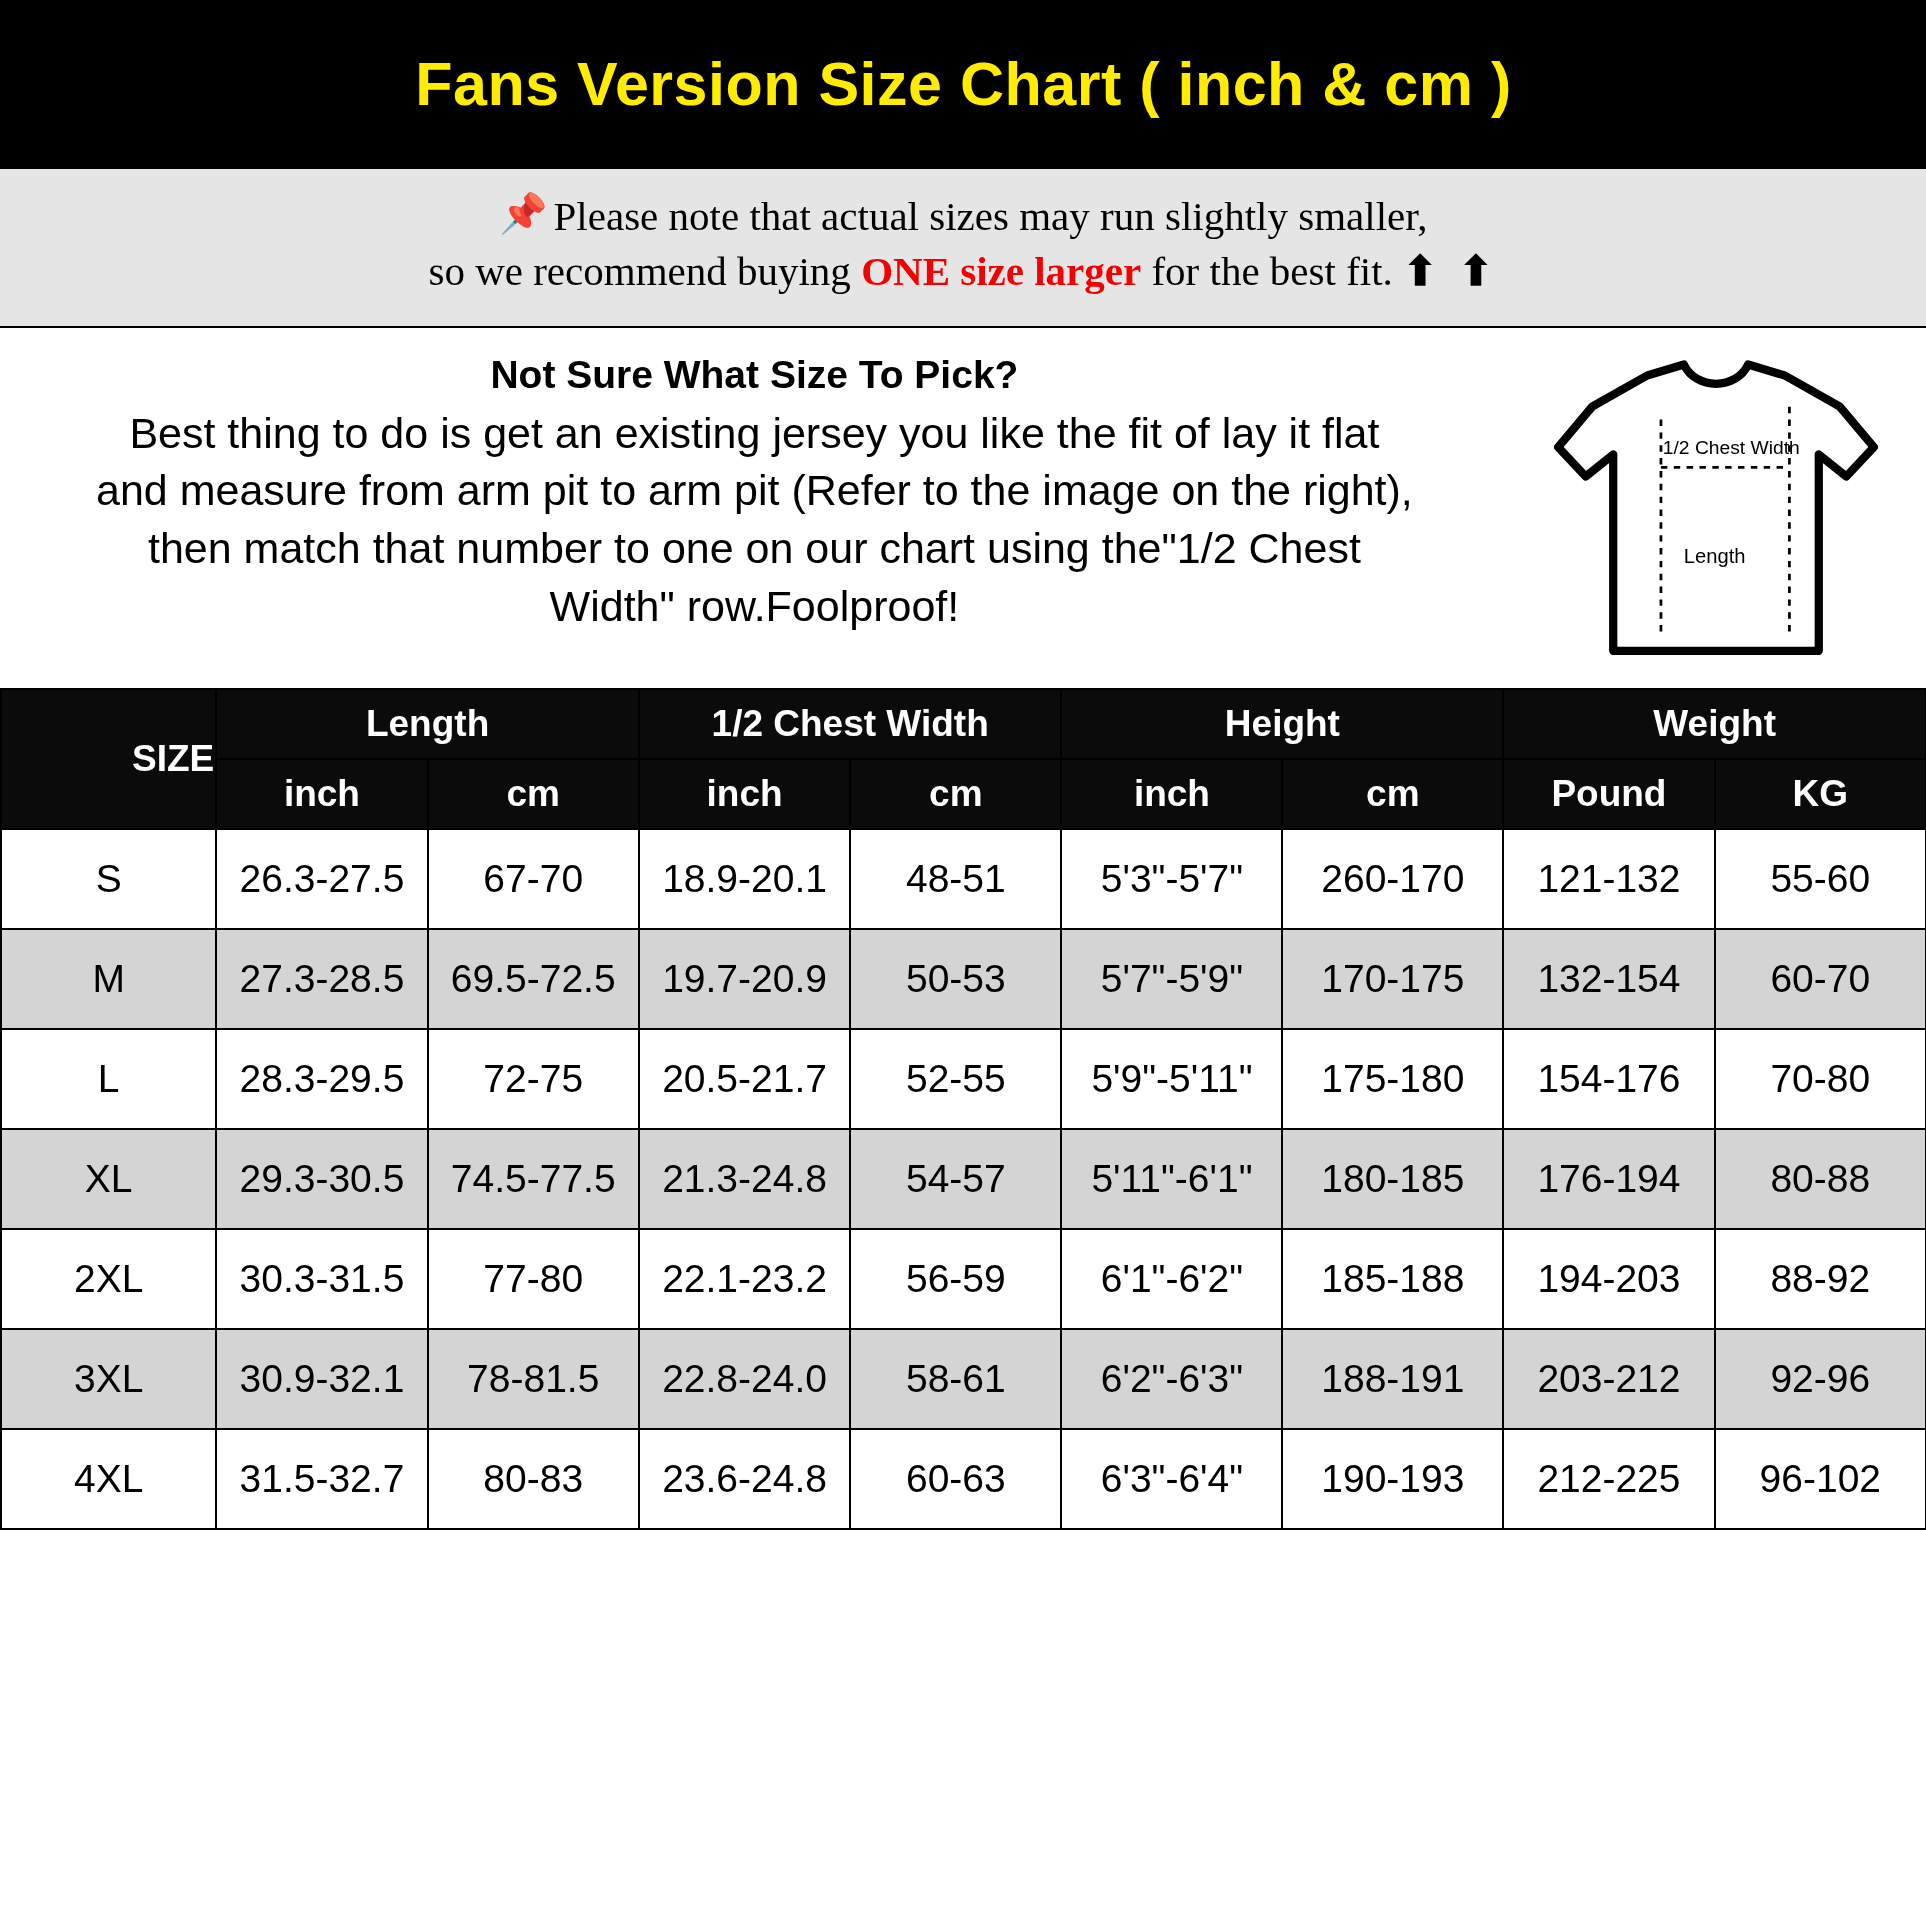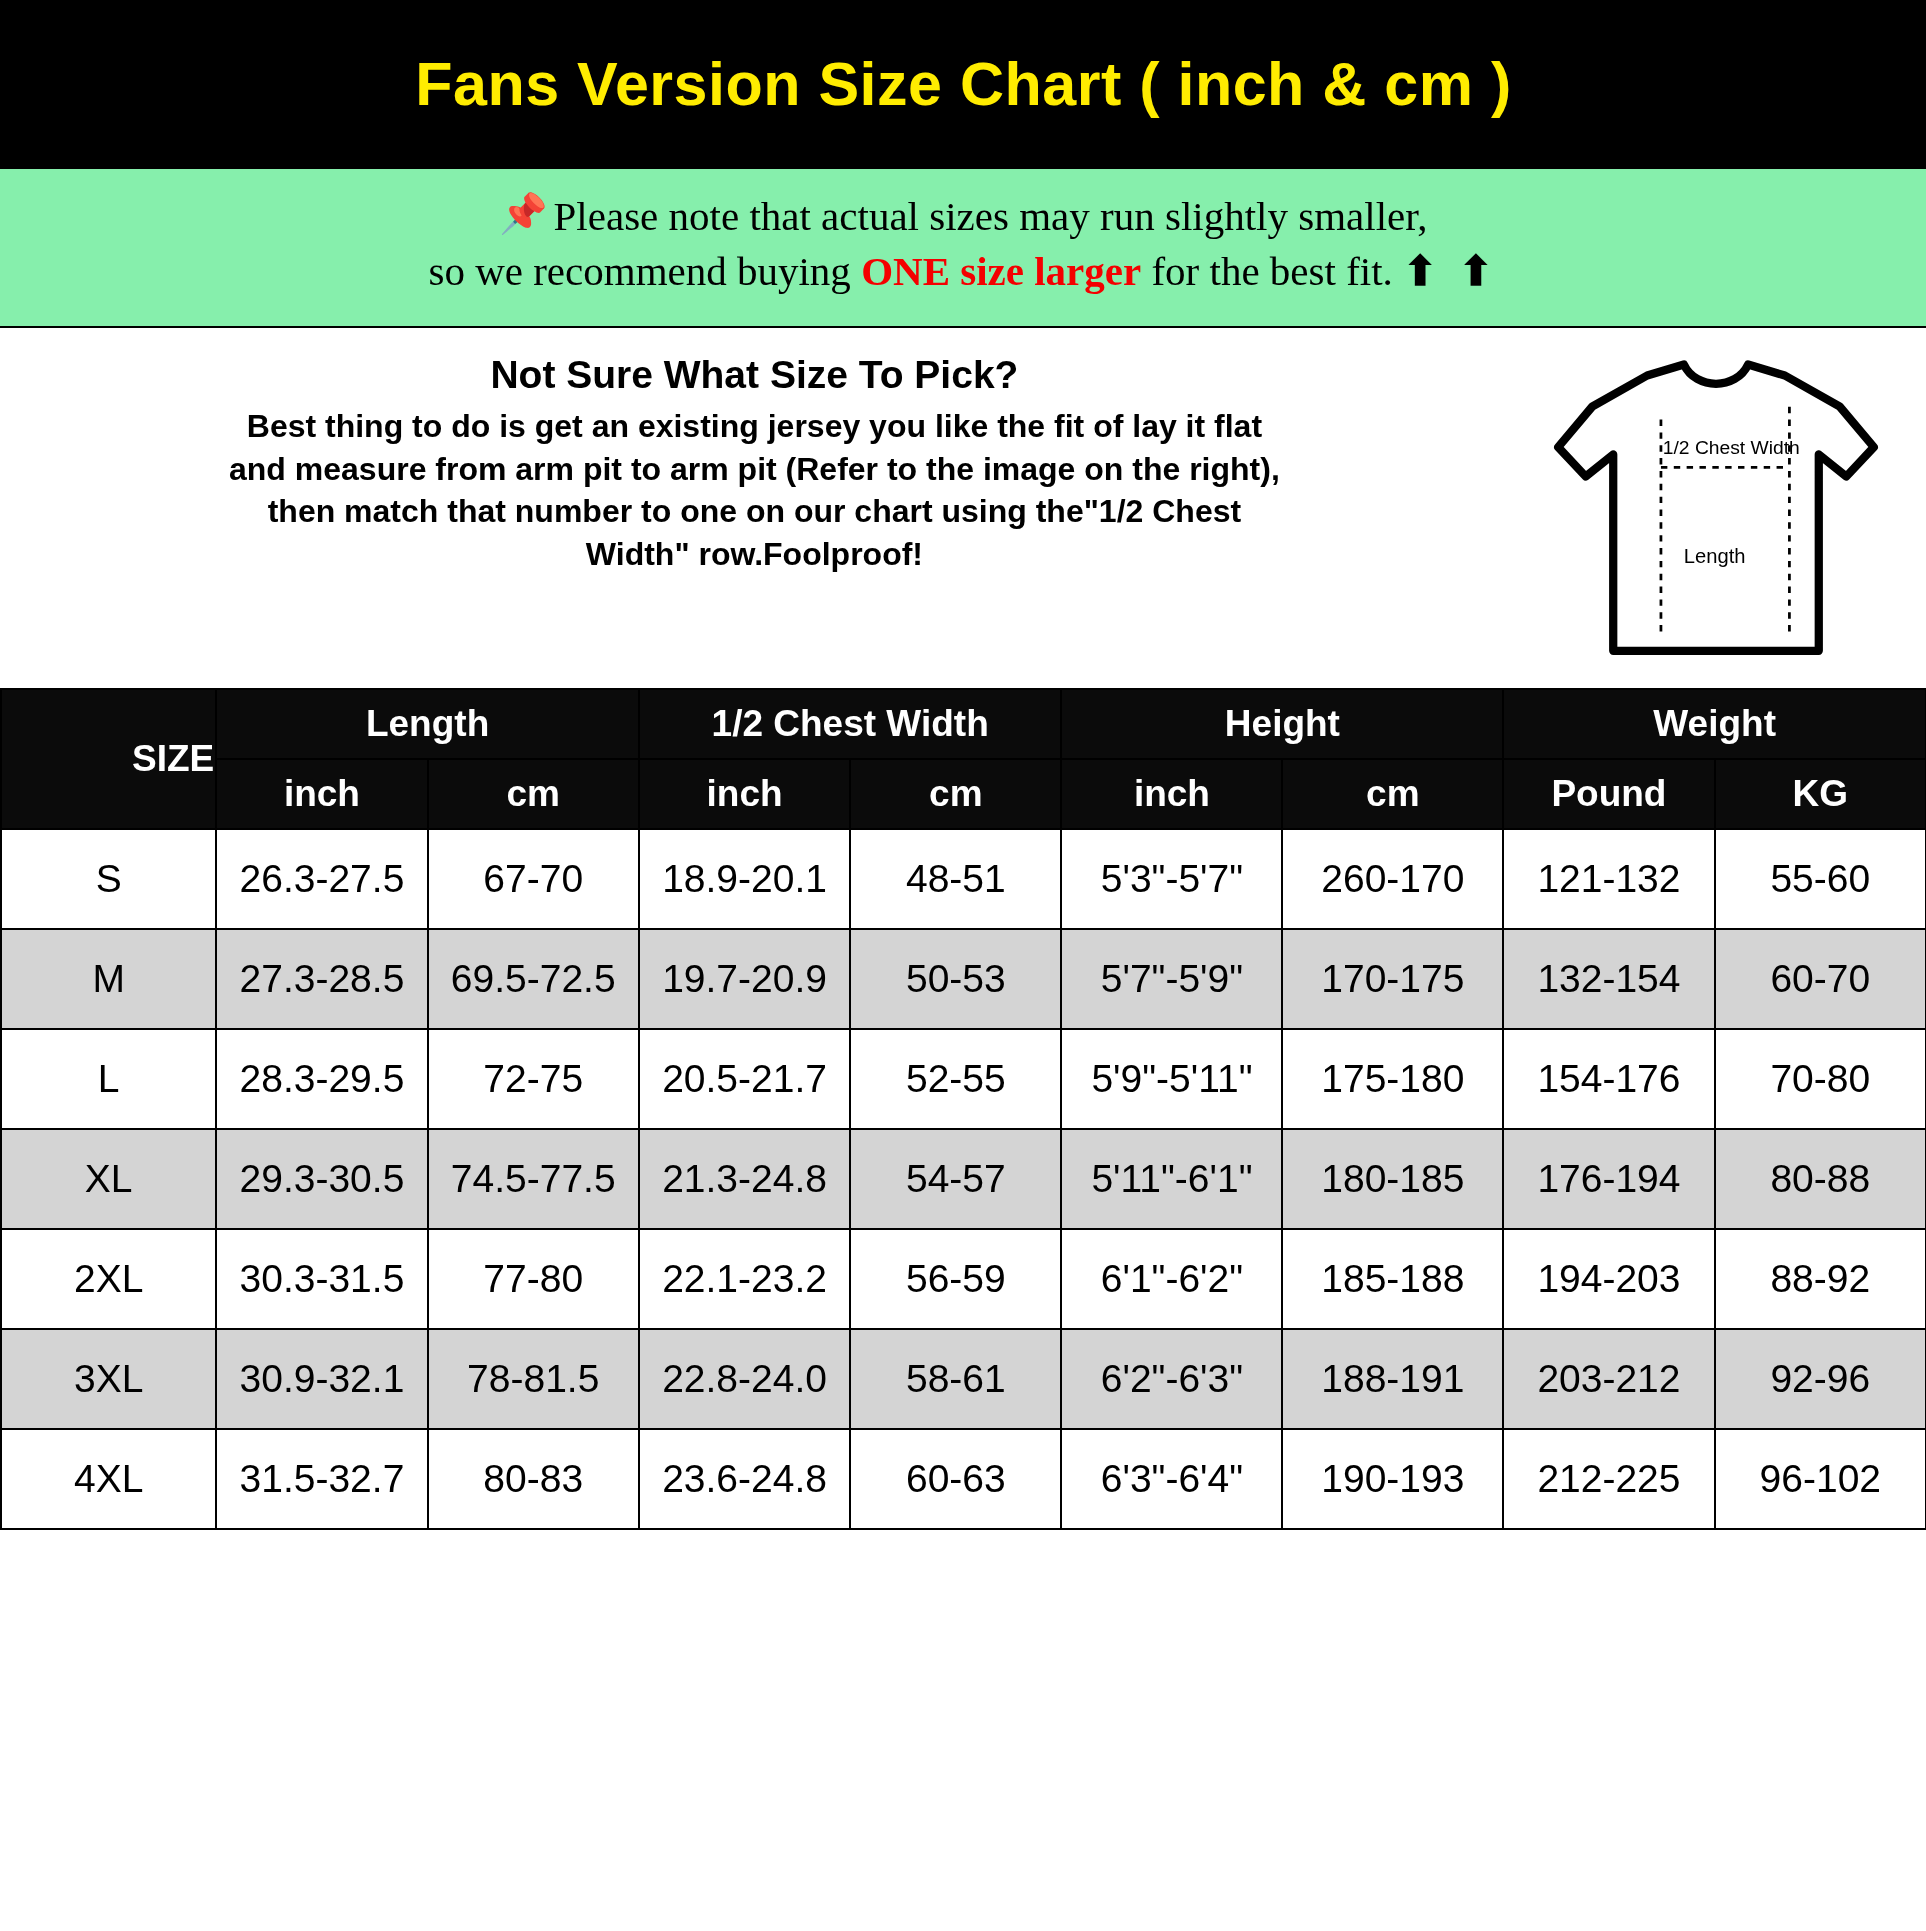--- a/index.html
+++ b/index.html
@@ -34,21 +34,21 @@
   .title-bar .title {
     color: #ffec00;
     font-size: 61px;
     font-weight: bold;
     letter-spacing: 0.5px;
     text-align: right;
   }
 
   
   .note-band {
-    background: #86efac;
+    background: #e5e5e5;
     border-top: 2.8px solid #000;
     border-bottom: 2.8px solid #000;
     padding: 20px 18.4px 26px 18.4px;
     text-align: center;
   }
   .note-line {
     font-size: 41px;
     font-weight: normal;
     line-height: 1.35;
     font-family: "Liberation Serif", serif;
@@ -82,22 +82,22 @@
     flex: 1 1 auto;
     text-align: center;
     padding: 9.2px 9.2px 0 13px;
   }
   .advice-head {
     font-size: 39px;
     font-weight: bold;
     margin-bottom: 7.3px;
   }
   .advice-body {
-    font-size: 32px;
-    font-weight: bold;
+    font-size: 43px;
+    font-weight: normal;
     line-height: 1.34;
   }
   .advice-img {
     flex: 0 0 422px;
     display: flex;
     align-items: center;
     justify-content: center;
     padding-top: 14.7px;
   }
 

